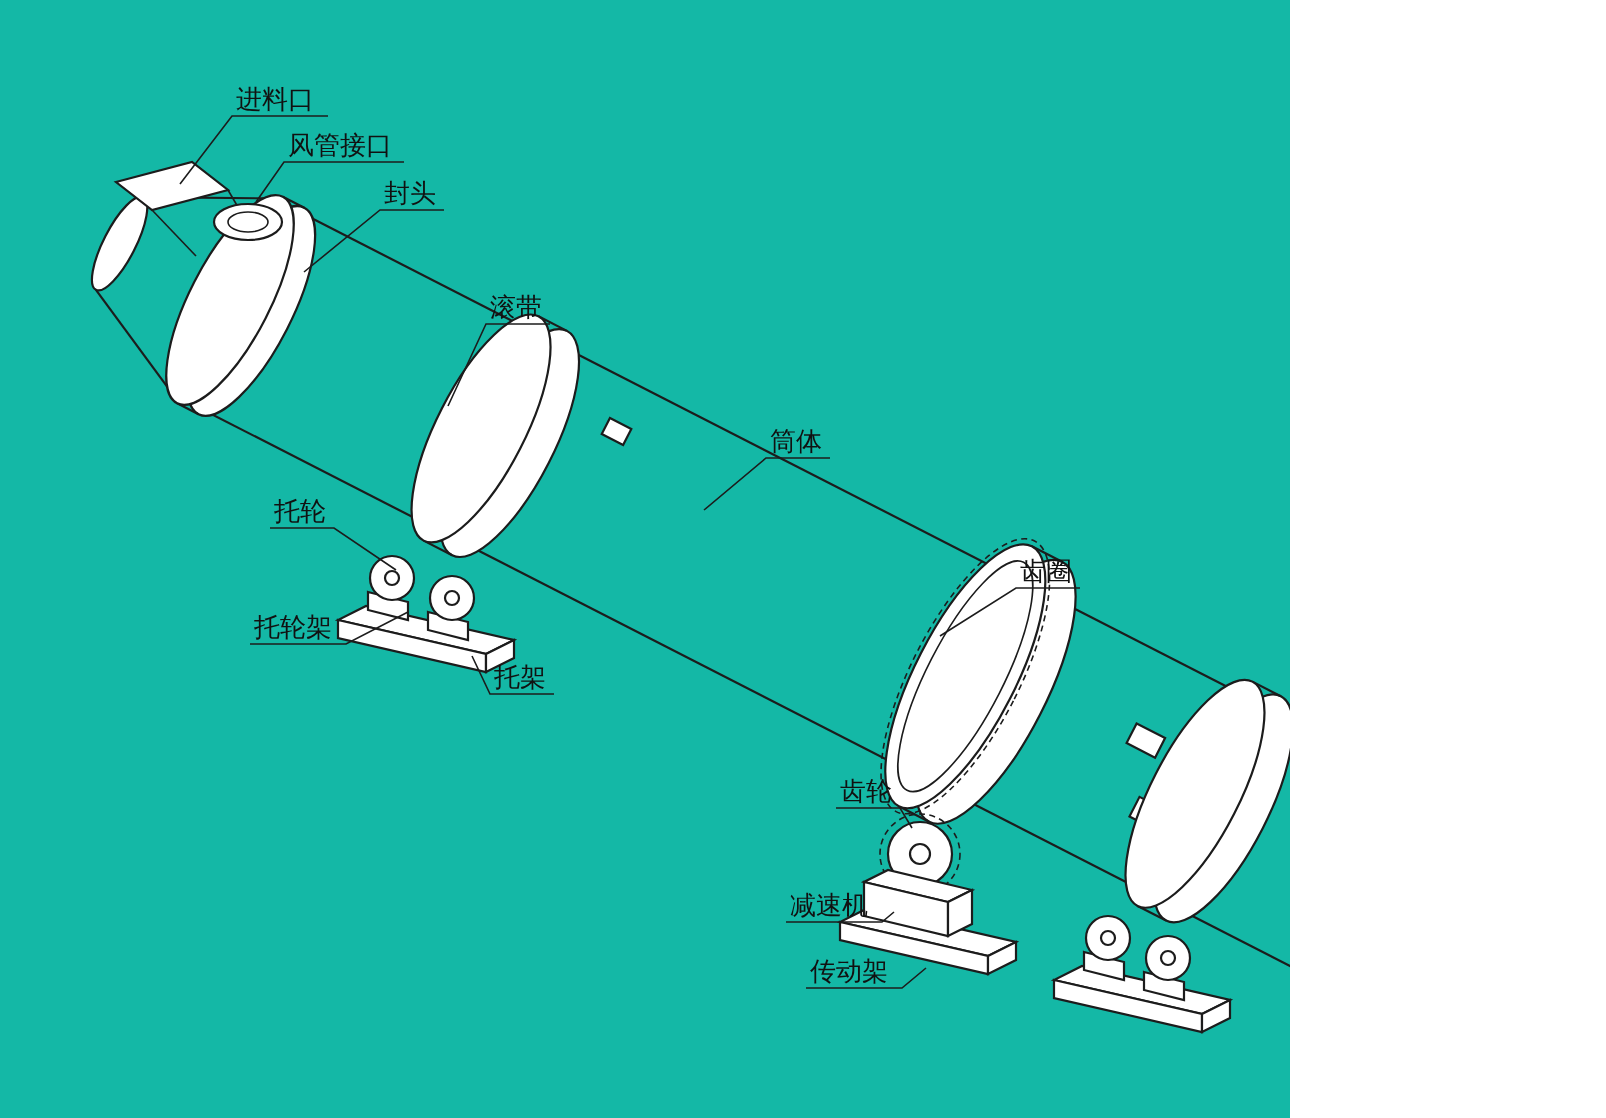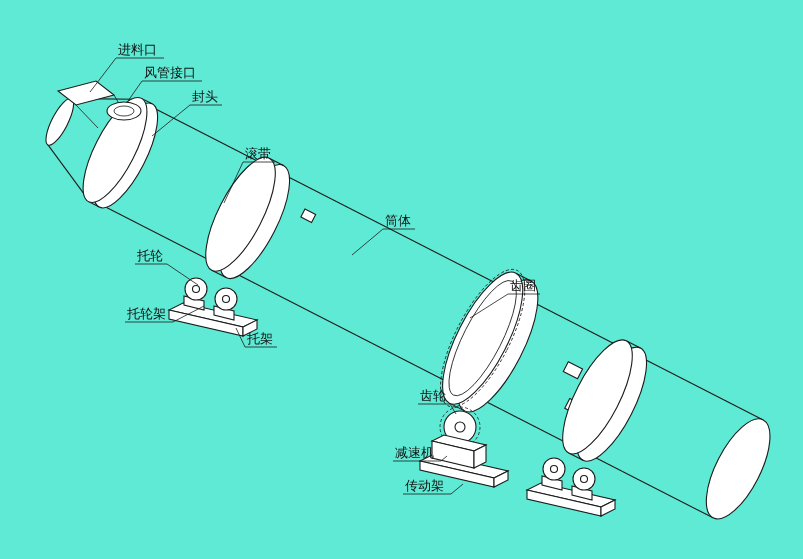--- a/index.html
+++ b/index.html
@@ -2,23 +2,23 @@
 <html><head>
 <meta charset="utf-8">
 <style>
   html, body {
     margin: 0;
     padding: 0;
     background: #ffffff;
   }
   .canvas {
     position: relative;
-    width: 803px;
+    width: 645px;
     height: 559px;
-    background: #5eead4;
+    background: #14b8a6;
     overflow: hidden;
   }
   svg { display: block; }
   .outline {
     fill: none;
     stroke: #1c1c1c;
     stroke-width: 1.1;
   }
   .face {
     fill: #ffffff;

